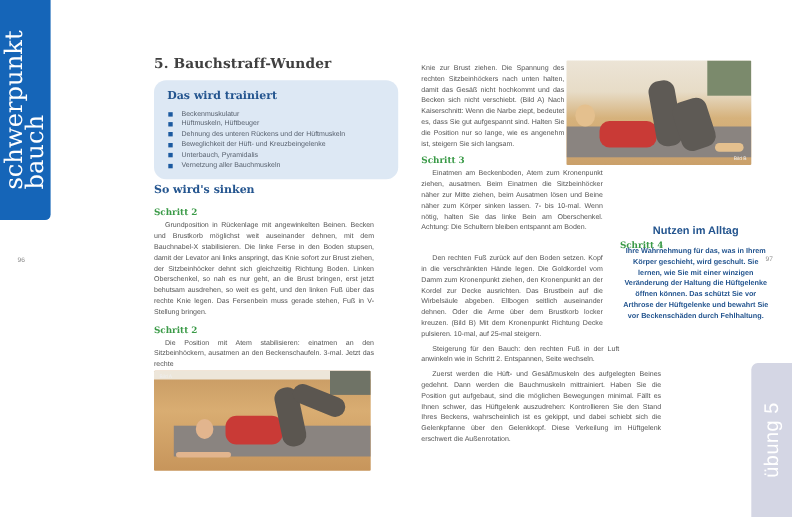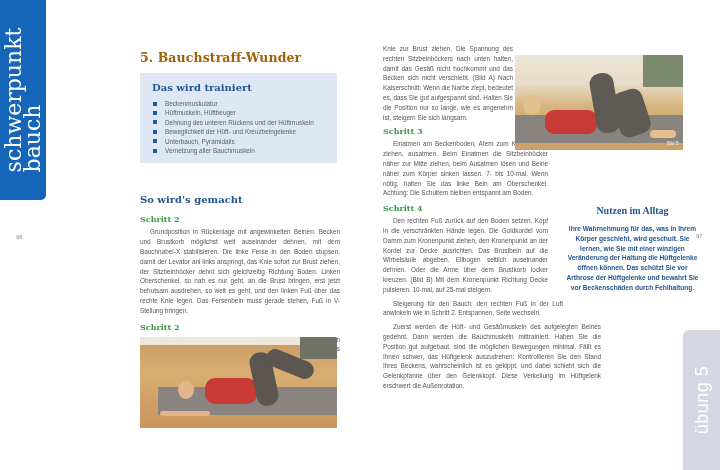--- a/index.html
+++ b/index.html
@@ -24,29 +24,29 @@
     position: absolute; left: 683px; top: 330px; width: 37px; height: 140px;
     background: #d4d6e4; border-top-left-radius: 6px;
   }
   .side-tab-right .vtext {
     position: absolute; left: 50%; top: 50%;
     transform: translate(-50%, -50%) rotate(-90deg);
     color: #ffffff; font-size: 18px; white-space: nowrap; letter-spacing: 0.5px;
   }
 
   .col1 { position: absolute; left: 140px; top: 50px; width: 200px; }
-  .col2 { position: absolute; left: 383px; top: 44px; width: 220px; }
+  .col2 { position: absolute; left: 383px; top: 58px; width: 220px; }
 
   h1.title {
     font-family: "DejaVu Serif", serif; font-size: 12.5px; font-weight: bold;
-    color: #a16207; margin-bottom: 8px; letter-spacing: 0.1px;
+    color: #404040; margin-bottom: 8px; letter-spacing: 0.1px;
   }
   .trained-box {
-    background: #dde8f4; border-radius: 1px; padding: 9px 10px 8px 12px;
-    width: 197px; margin-bottom: 31px;
+    background: #dde8f4; border-radius: 11px; padding: 9px 10px 8px 12px;
+    width: 222px; margin-bottom: 4px;
   }
   .trained-box h2 {
     font-family: "DejaVu Serif", serif; font-size: 10px; font-weight: bold;
     color: #24558f; margin-bottom: 6px;
   }
   .trained-box ul { list-style: none; }
   .trained-box li {
     font-size: 6.4px; line-height: 9.4px; color: #5a6370; position: relative; padding-left: 13px;
   }
   .trained-box li::before {
@@ -80,21 +80,21 @@
     position: absolute; left: 515px; top: 55px; width: 168px; height: 95px;
     background: linear-gradient(180deg, #ece4d6 0%, #e7dcc7 30%, #d6b27c 55%, #caa06a 100%);
   }
   .mat { position: absolute; background: #8a8480; }
   .figure-part { position: absolute; }
 
   .highlight {
     position: absolute; left: 565px; top: 205px; width: 135px; text-align: center;
   }
   .highlight h3 {
-    font-family: Liberation Serif, serif; font-size: 10px; font-weight: bold;
+    font-family: Liberation Sans, sans-serif; font-size: 10px; font-weight: bold;
     color: #24558f; margin-bottom: 8px;
   }
   .highlight p {
     font-size: 6.6px; line-height: 9.8px; font-weight: bold; color: #24558f;
   }
 </style>
 </head>
 <body>
 
 <div class="side-tab-left">
@@ -118,21 +118,21 @@
     <ul>
       <li>Beckenmuskulatur</li>
       <li>Hüftmuskeln, Hüftbeuger</li>
       <li>Dehnung des unteren Rückens und der Hüftmuskeln</li>
       <li>Beweglichkeit der Hüft- und Kreuzbeingelenke</li>
       <li>Unterbauch, Pyramidalis</li>
       <li>Vernetzung aller Bauchmuskeln</li>
     </ul>
   </div>
 
-  <h3 class="section">So wird's gemacht</h3>
+  <h3 class="section">So wird's sinken</h3>
 
   <h4 class="step">Schritt 2</h4>
   <p class="body">Grundposition in Rückenlage mit angewinkelten Beinen. Becken und Brustkorb möglichst weit auseinander dehnen, mit dem Bauchnabel-X stabilisieren. Die linke Ferse in den Boden stupsen, damit der Levator ani links anspringt, das Knie sofort zur Brust ziehen, der Sitzbeinhöcker dehnt sich gleichzeitig Richtung Boden. Linken Oberschenkel, so nah es nur geht, an die Brust bringen, erst jetzt behutsam ausdrehen, so weit es geht, und den linken Fuß über das rechte Knie legen. Das Fersenbein muss gerade stehen, Fuß in V-Stellung bringen.</p>
 
   <h4 class="step" style="margin-top:6px;">Schritt 2</h4>
   <p class="body">Die Position mit Atem stabilisieren: einatmen an den Sitzbeinhöckern, ausatmen an den Beckenschaufeln. 3-mal. Jetzt das rechte</p>
 </div>
 
 <div class="photo photo-a">
   <div class="figure-part" style="left:0;top:0;width:197px;height:8px;background:#ede6da;"></div>
@@ -145,21 +145,21 @@
   <div class="figure-part" style="left:20px;top:74px;width:50px;height:5px;border-radius:3px;background:#e2b58e;"></div>
   <div class="lbl" style="left:5px;top:3px;">Bild A</div>
 </div>
 
 <div class="col2">
   <p class="body" style="text-indent:0; width:130px;">Knie zur Brust ziehen. Die Spannung des rechten Sitzbeinhöckers nach unten halten, damit das Gesäß nicht hochkommt und das Becken sich nicht verschiebt. (Bild A) Nach Kaiserschnitt: Wenn die Narbe ziept, bedeutet es, dass Sie gut aufgespannt sind. Halten Sie die Position nur so lange, wie es angenehm ist, steigern Sie sich langsam.</p>
 
   <h4 class="step" style="margin-top:4px;">Schritt 3</h4>
   <p class="body" style="width:165px;">Einatmen am Beckenboden, Atem zum Kronenpunkt ziehen, ausatmen. Beim Einatmen die Sitzbeinhöcker näher zur Mitte ziehen, beim Ausatmen lösen und Beine näher zum Körper sinken lassen. 7- bis 10-mal. Wenn nötig, halten Sie das linke Bein am Oberschenkel. Achtung: Die Schultern bleiben entspannt am Boden.</p>
 
-  <h4 class="step" style="margin-top:5px;">Schritt 4</h4>
+  <h4 class="step" style="margin-top:5px;text-align:right;">Schritt 4</h4>
   <p class="body" style="width:165px;">Den rechten Fuß zurück auf den Boden setzen. Kopf in die verschränkten Hände legen. Die Goldkordel vom Damm zum Kronenpunkt ziehen, den Kronenpunkt an der Kordel zur Decke ausrichten. Das Brustbein auf die Wirbelsäule abgeben. Ellbogen seitlich auseinander dehnen. Oder die Arme über dem Brustkorb locker kreuzen. (Bild B) Mit dem Kronenpunkt Richtung Decke pulsieren. 10-mal, auf 25-mal steigern.</p>
 
   <p class="body" style="width:180px;">Steigerung für den Bauch: den rechten Fuß in der Luft anwinkeln wie in Schritt 2. Entspannen, Seite wechseln.</p>
 
   <p class="body" style="width:218px;">Zuerst werden die Hüft- und Gesäßmuskeln des aufgelegten Beines gedehnt. Dann werden die Bauchmuskeln mittrainiert. Haben Sie die Position gut aufgebaut, sind die möglichen Bewegungen minimal. Fällt es Ihnen schwer, das Hüftgelenk auszudrehen: Kontrollieren Sie den Stand Ihres Beckens, wahrscheinlich ist es gekippt, und dabei schiebt sich die Gelenkpfanne über den Gelenkkopf. Diese Verkeilung im Hüftgelenk erschwert die Außenrotation.</p>
 </div>
 
 <div class="photo photo-b">
   <div class="figure-part" style="left:128px;top:0;width:40px;height:32px;background:#7b8a6c;"></div>
   <div class="mat" style="left:0;top:60px;width:168px;height:28px;"></div>

